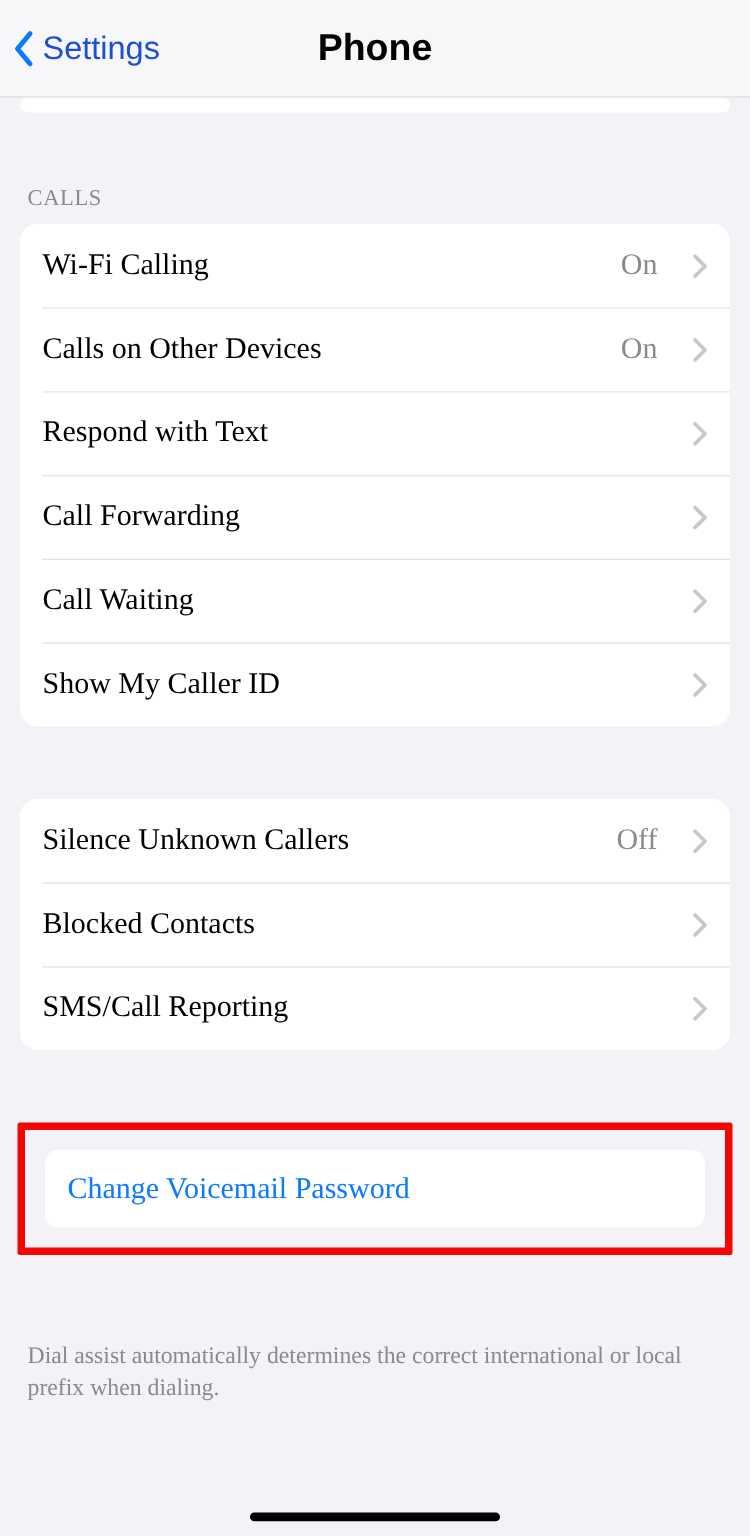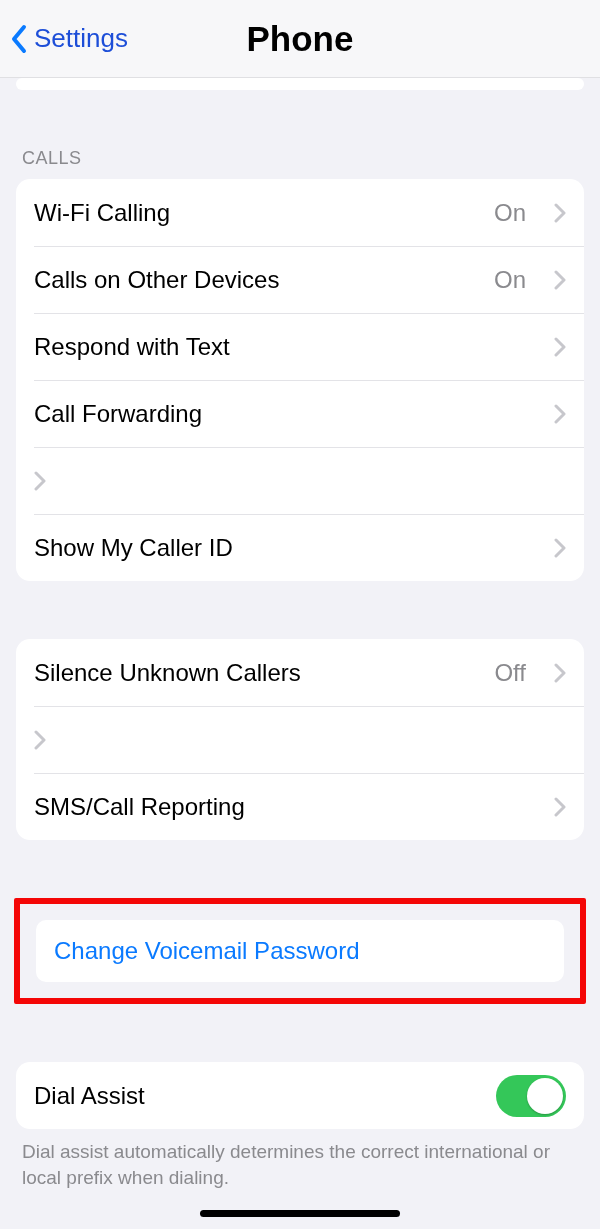--- a/index.html
+++ b/index.html
@@ -30,28 +30,29 @@
   .back-chevron {
     width: 18px; height: 30px;
     display: inline-block;
     margin-right: 6px;
   }
   .back-chevron svg { display:block; }
   .nav-title {
     position: absolute;
     left: 0; right: 0;
     text-align: center;
-    font-size: 35px;
+    font-size: 30px;
     font-weight: 600;
     color: #000;
     pointer-events: none;
   }
 
   .content {
     padding: 0 16px;
+    font-family: Liberation Serif, serif;
   }
 
   .stub-card {
     background: #fff;
     border-radius: 14px;
     height: 12px;
     margin: 0 0 0 0;
   }
 
   .section-header {
@@ -193,20 +194,21 @@
     </div>
     <div class="row">
       <span class="row-label">Call Forwarding</span>
       <span class="chevron">
           <svg viewBox="0 0 12 20">
             <polyline points="2,2 10,10 2,18" fill="none" stroke="#c7c7cc" stroke-width="3" stroke-linecap="round" stroke-linejoin="round"></polyline>
           </svg>
         </span>
     </div>
     <div class="row">
+      <span class="row-label">Call Waiting</span>
       <span class="chevron">
           <svg viewBox="0 0 12 20">
             <polyline points="2,2 10,10 2,18" fill="none" stroke="#c7c7cc" stroke-width="3" stroke-linecap="round" stroke-linejoin="round"></polyline>
           </svg>
         </span>
     </div>
     <div class="row">
       <span class="row-label">Show My Caller ID</span>
       <span class="chevron">
           <svg viewBox="0 0 12 20">
@@ -222,20 +224,21 @@
     <div class="row">
       <span class="row-label">Silence Unknown Callers</span>
       <span class="row-value">Off</span>
       <span class="chevron">
           <svg viewBox="0 0 12 20">
             <polyline points="2,2 10,10 2,18" fill="none" stroke="#c7c7cc" stroke-width="3" stroke-linecap="round" stroke-linejoin="round"></polyline>
           </svg>
         </span>
     </div>
     <div class="row">
+      <span class="row-label">Blocked Contacts</span>
       <span class="chevron">
           <svg viewBox="0 0 12 20">
             <polyline points="2,2 10,10 2,18" fill="none" stroke="#c7c7cc" stroke-width="3" stroke-linecap="round" stroke-linejoin="round"></polyline>
           </svg>
         </span>
     </div>
     <div class="row">
       <span class="row-label">SMS/Call Reporting</span>
       <span class="chevron">
           <svg viewBox="0 0 12 20">
@@ -250,24 +253,16 @@
   <div class="highlight-wrap">
     <div class="group" style="border-radius:10px;">
       <div class="row">
         <span class="row-label link">Change Voicemail Password</span>
       </div>
     </div>
   </div>
 
   <div class="spacer"></div>
 
-  <div class="group">
-    <div class="row">
-      <span class="row-label">Dial Assist</span>
-      <span class="toggle">
-        <span class="knob"></span>
-      </span>
-    </div>
-  </div>
   <div class="footer-text">Dial assist automatically determines the correct international or local prefix when dialing.</div>
 </div>
 
 <div class="home-indicator"></div>
 
 </body></html>

